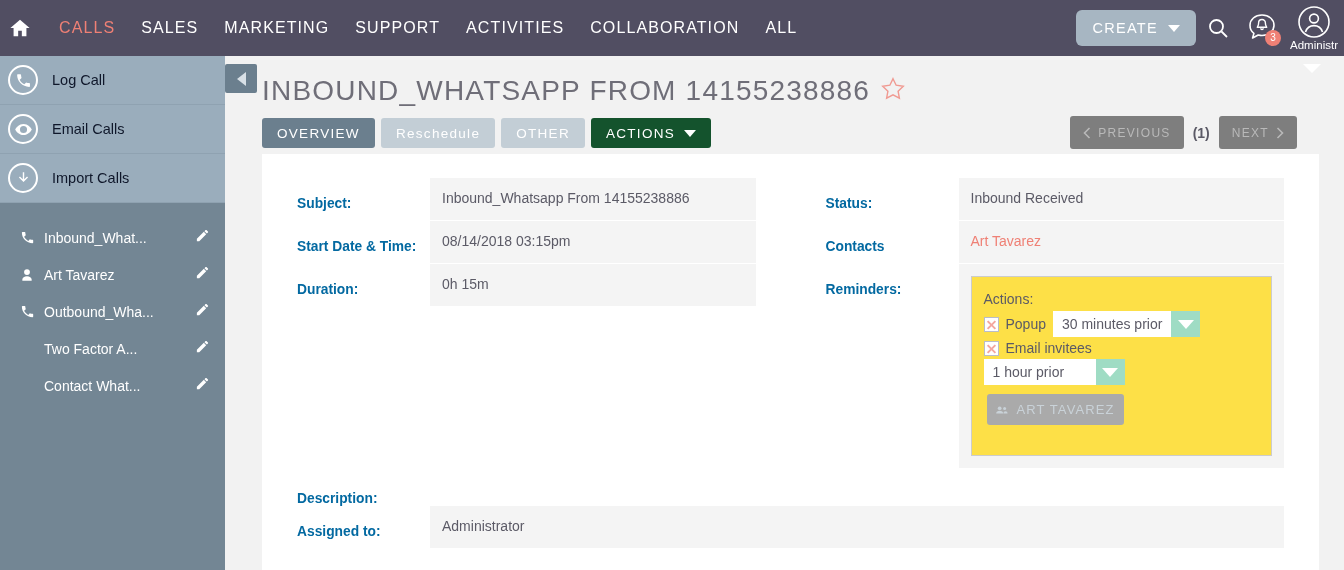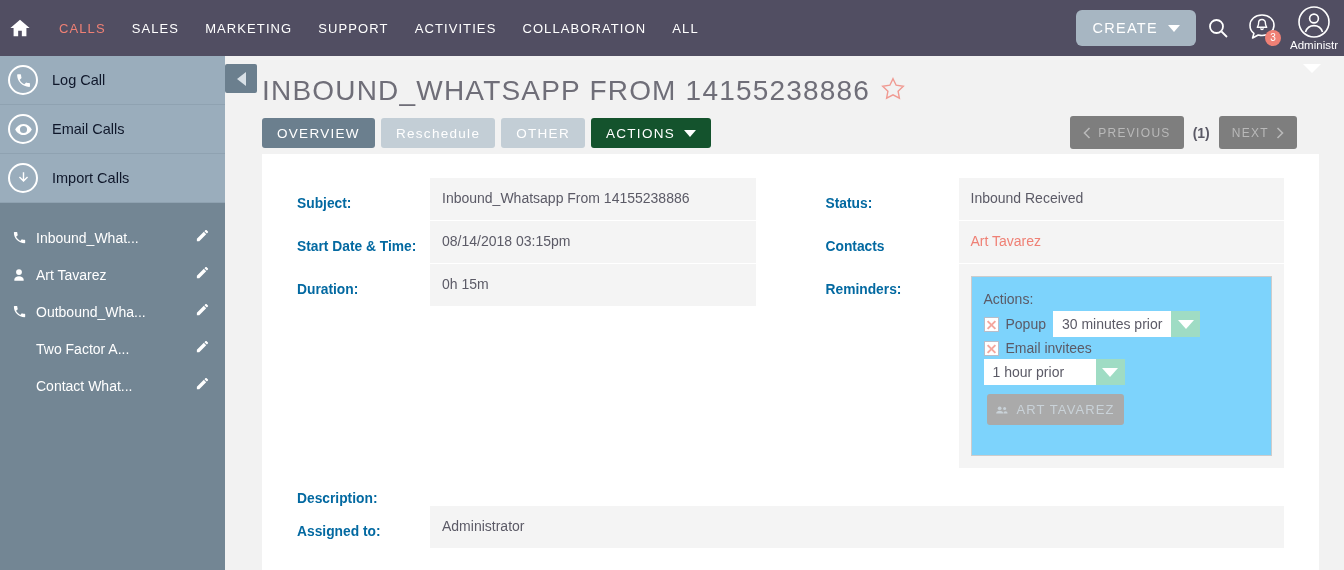--- a/index.html
+++ b/index.html
@@ -16,21 +16,21 @@
     background: #514e62;
     display: flex; align-items: center;
     z-index: 50;
   }
   .home-icon {
     margin-left: 8px; margin-right: 14px;
     width: 24px; height: 24px;
     display: flex; align-items: center; justify-content: center;
   }
   .navlink {
-    color: #ffffff; font-size: 13px; letter-spacing: 1.1px;
+    color: #ffffff; font-size: 16px; letter-spacing: 1.1px;
     padding: 0 13px; white-space: nowrap; cursor: pointer;
   }
   .navlink.active { color: #ef8075; }
 
   .nav-right {
     position: absolute; right: 0; top: 0; height: 56px;
     display: flex; align-items: center;
   }
   .create-btn {
     background: #a7b6c2; color: #fff;
@@ -82,21 +82,21 @@
     width: 30px; height: 30px; border-radius: 50%;
     border: 2px solid #fff; flex: 0 0 30px;
     display: flex; align-items: center; justify-content: center;
   }
   .side-action .lbl { color: #0f172a; font-size: 14.5px; }
 
   .recent-title {
     color: #ffffff; font-weight: bold; font-size: 17px;
     padding: 24px 0 0 14px;
   }
-  .recent-list { margin-top: 16px; }
+  .recent-list { margin-top: 16px; margin-left: 8px; }
   .recent-item {
     height: 37px; display: flex; align-items: center;
     padding: 0 14px 0 12px; cursor: pointer;
   }
   .recent-ico {
     width: 24px; flex: 0 0 24px; display: flex;
     align-items: center; justify-content: flex-start;
   }
   .recent-lbl {
     color: #ffffff; font-size: 14px; flex: 1; white-space: nowrap;
@@ -183,21 +183,21 @@
   .fvalue {
     flex: 1; background: #f4f4f4;
     min-height: 42px; padding: 12px 0 11px 12px;
     font-size: 14px; color: #5b5a66;
     margin-right: 35px;
   }
   .fvalue.link { color: #ef8075; cursor: pointer; }
   .fvalue.tall { min-height: 204px; padding: 12px 12px 11px 12px; }
 
   .reminder-box {
-    border: 1px solid #ccc; background: #7dd3fc;
+    border: 1px solid #ccc; background: #fde047;
     height: 180px; padding: 14px 0 0 12px;
   }
   .rtitle { font-size: 14px; color: #5b5a66; margin-bottom: 4px; }
   .rrow { display: flex; align-items: center; gap: 7px; margin-bottom: 3px; }
   .xbox {
     width: 15px; height: 15px; flex: 0 0 15px;
     border: 1px solid #b9bdc9; background: #fff;
     position: relative; cursor: pointer;
   }
   .xbox::before, .xbox::after {

